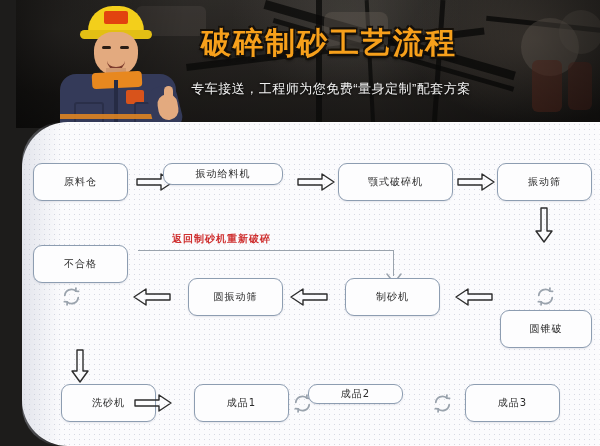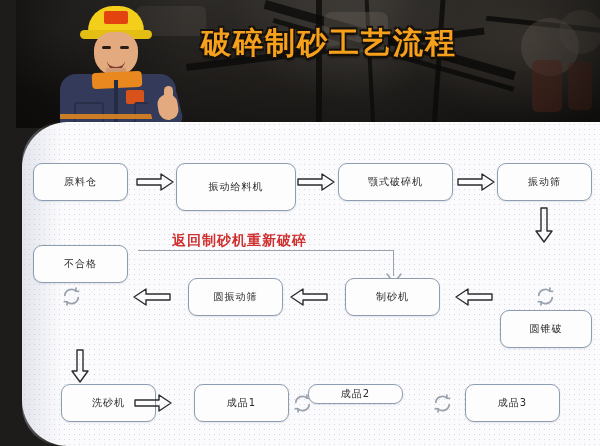--- a/index.html
+++ b/index.html
@@ -107,21 +107,21 @@
   
   .arrow{position:absolute;color:#2c2c2c;}
   .arrow svg{display:block;}
 
   
   .recycle{position:absolute;width:19px;height:19px;color:#9aa3ad;}
   .recycle svg{display:block;width:19px;height:19px;}
 
   
   .note-red{
-    position:absolute;font-size:14px;color:#cf3030;font-weight:bold;
+    position:absolute;font-size:10px;color:#cf3030;font-weight:bold;
     letter-spacing:1px;white-space:nowrap;
     font-family:"DejaVu Sans","Liberation Sans",sans-serif;
   }
   .ret-line{position:absolute;background:#9aa3ad;}
   .ret-h{height:1.3px;}
   .ret-v{width:1.3px;}
   .ret-head{position:absolute;color:#9aa3ad;}
 </style>
 </head>
 <body>
@@ -160,36 +160,37 @@
       <div class="w-logo"></div>
       <div class="w-pocket l"></div>
       <div class="w-pocket r"></div>
       <div class="w-stripe"></div>
       <div class="w-arm"></div>
       <div class="w-thumb"></div>
       <div class="w-thumbup"></div>
     </div>
 
     <div class="hero-title">破碎制砂工艺流程</div>
+    <div class="hero-sub">专车接送，工程师为您免费“量身定制”配套方案</div>
   </div>
 
   <div class="panel"></div>
   <div class="panel-shade"></div>
 
   <div class="box" style="left:33px;top:163px;width:95px;height:38px;">
     <span>原料仓</span>
   </div>
 
   <div class="arrow" style="left:136px;top:173px;">
     <svg width="38" height="18" viewBox="0 0 38 18">
         <path d="M1 6 H25 V1 L37 9 L25 17 V12 H1 Z" fill="none" stroke="#2c2c2c" stroke-width="1.4" stroke-linejoin="round"></path>
       </svg>
   </div>
 
-  <div class="box" style="left:176px;top:163px;width:120px;height:48px;font-family:Liberation Mono, monospace;">
+  <div class="box" style="left:163px;top:163px;width:120px;height:22px;font-family:Liberation Mono, monospace;">
     <span>振动给料机</span>
   </div>
 
   <div class="arrow" style="left:297px;top:173px;">
     <svg width="38" height="18" viewBox="0 0 38 18">
         <path d="M1 6 H25 V1 L37 9 L25 17 V12 H1 Z" fill="none" stroke="#2c2c2c" stroke-width="1.4" stroke-linejoin="round"></path>
       </svg>
   </div>
 
   <div class="box" style="left:338px;top:163px;width:115px;height:38px;">

